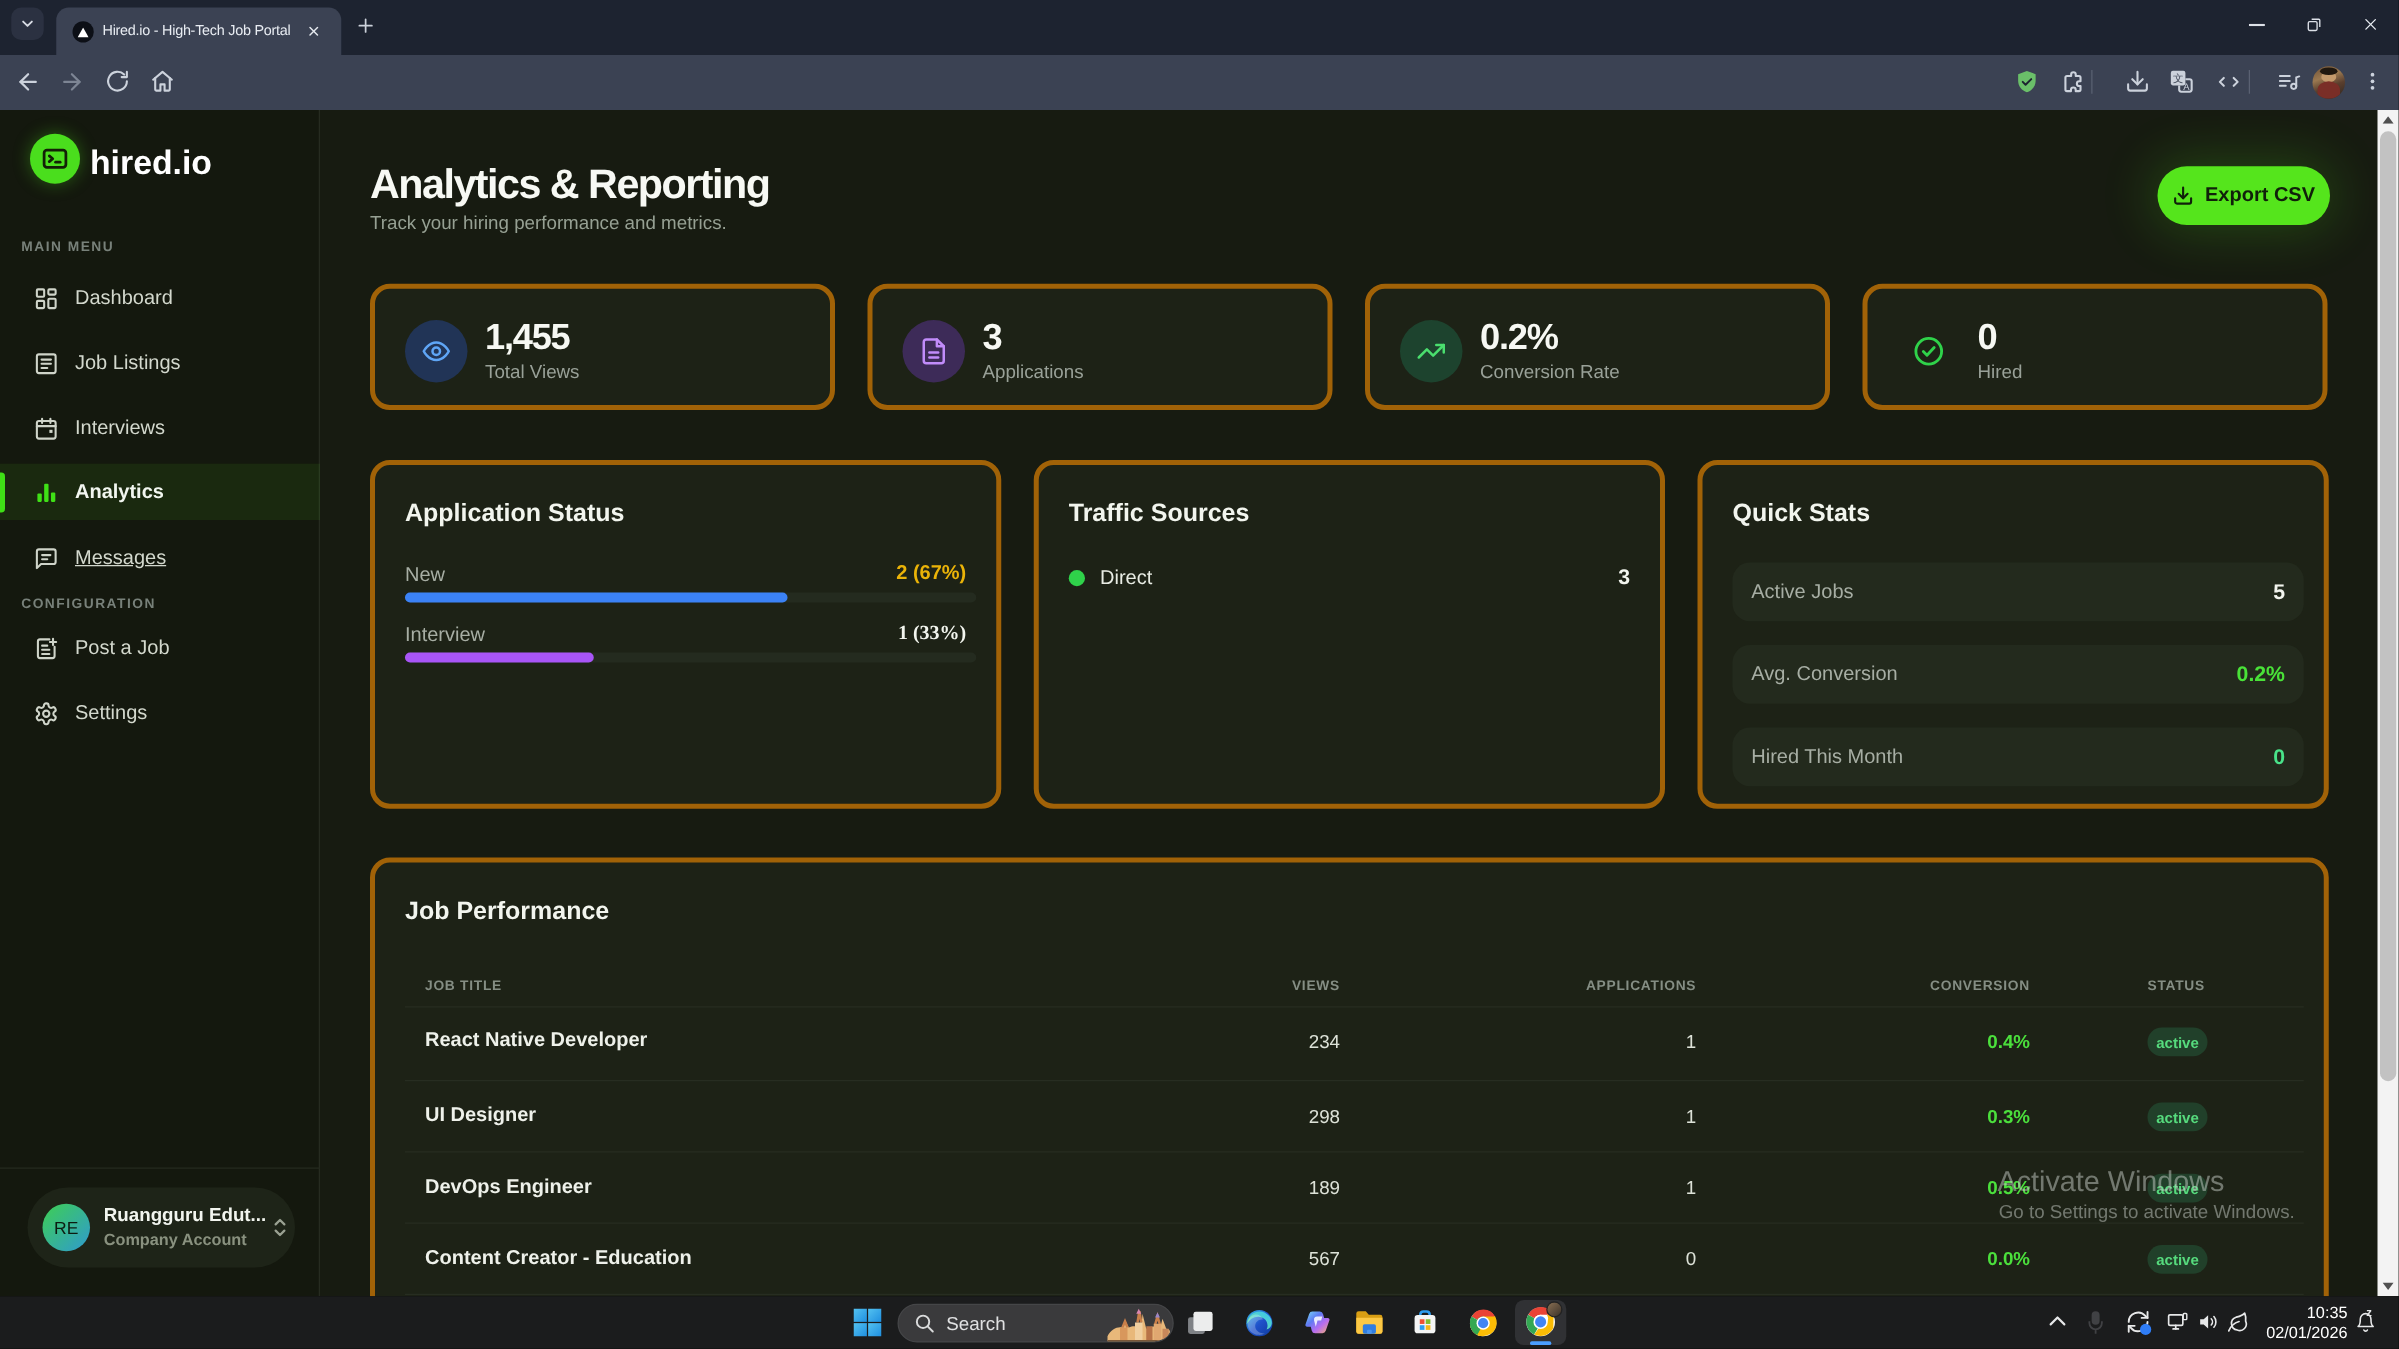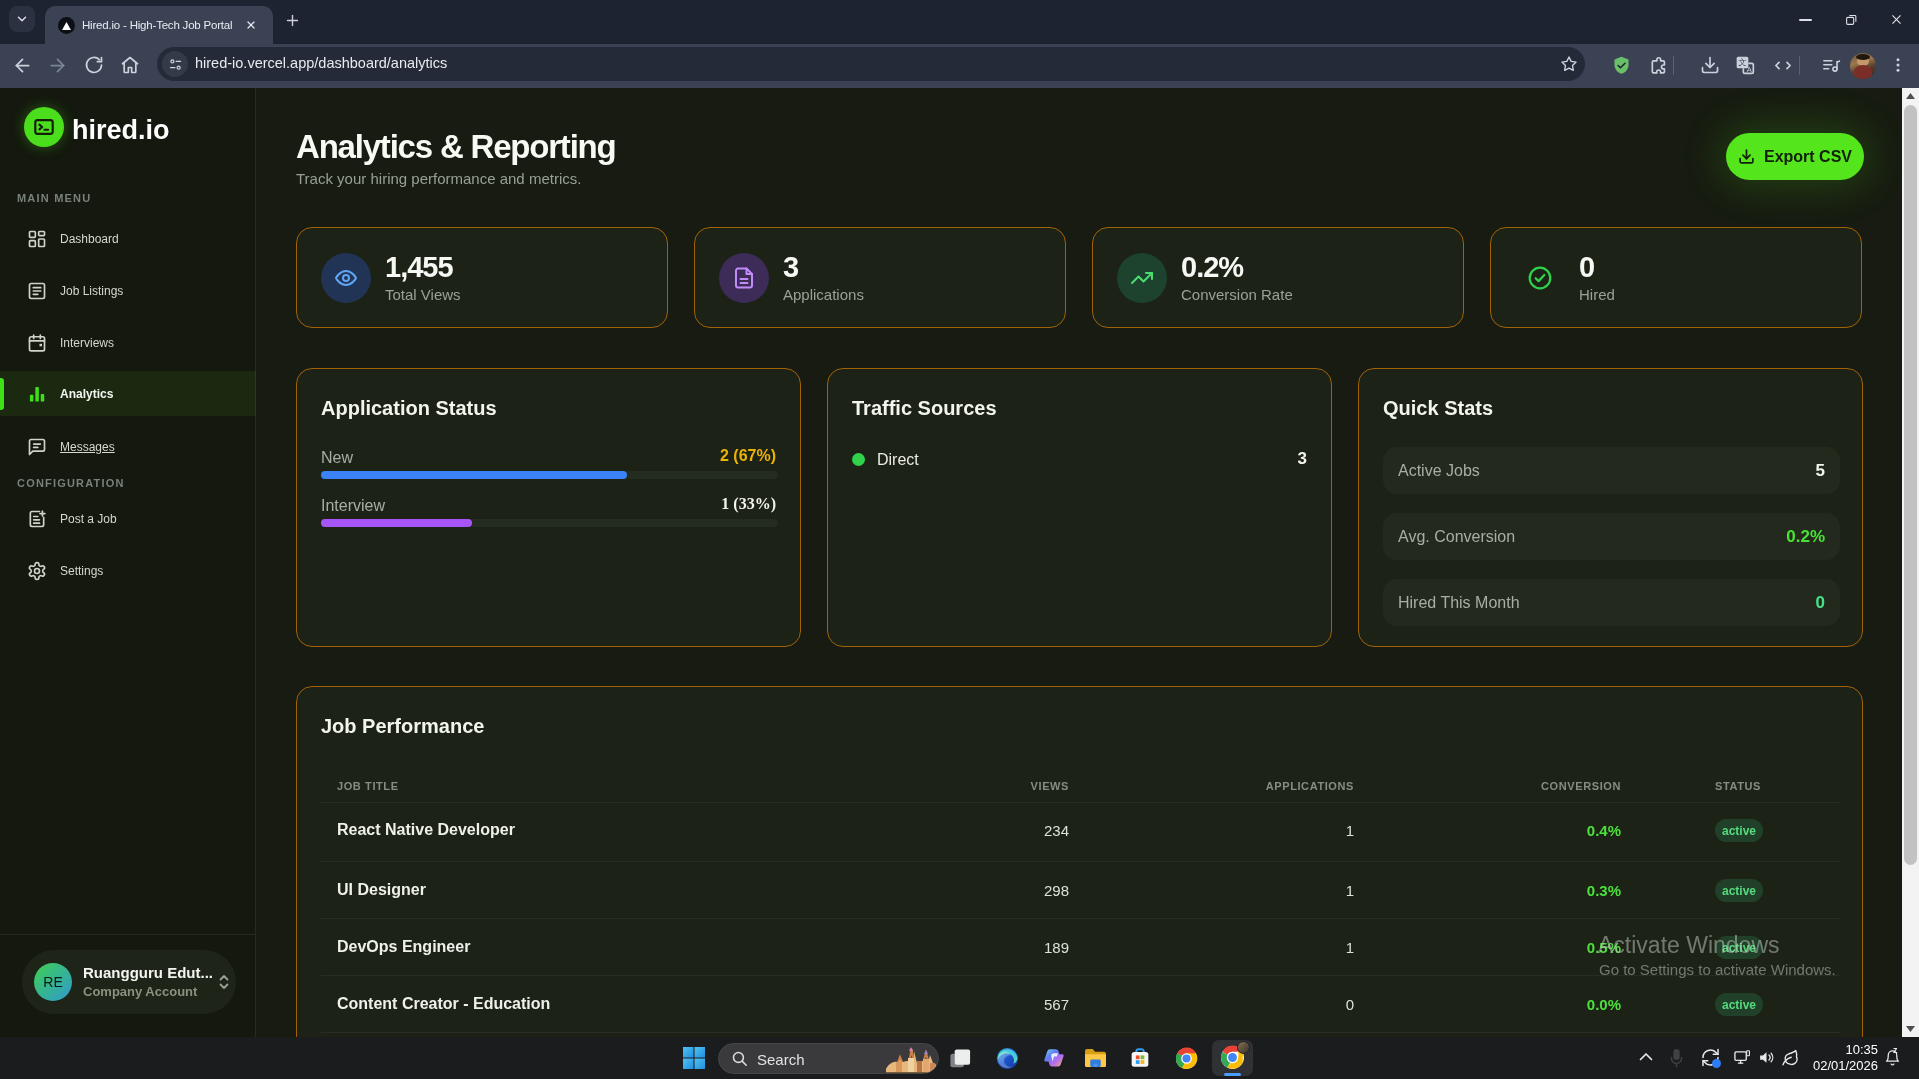--- a/index.html
+++ b/index.html
@@ -8,24 +8,24 @@
 #tabstrip { position:absolute; left:0; top:0; width:1919px; height:44px; background:#1d2330; }
 #toolbar { position:absolute; left:0; top:44px; width:1919px; height:44px; background:#3b4253; }
 #chevbtn { position:absolute; left:9px; top:6px; width:26px; height:26px; border-radius:8px; background:#2b3141; display:flex; align-items:center; justify-content:center; }
 #tab { position:absolute; left:45px; top:6px; width:228px; height:38px; background:#3b4253; border-radius:10px 10px 0 0; }
 #tabtitle { position:absolute; left:28px; top:13px; font-size:11.5px; letter-spacing:-0.2px; color:#e8ecf2; white-space:nowrap; }
 #omnibox { position:absolute; left:157px; top:3px; width:1428px; height:34px; border-radius:17px; background:#242a38; }
 
 #page { position:absolute; left:0; top:88px; width:1919px; height:949px; background:#171b11; overflow:hidden; }
 #sidebar { position:absolute; left:0; top:0; width:256px; height:949px; background:#14180e; border-right:1px solid #262b20; }
 #content { position:absolute; left:256px; top:0; width:1646px; height:949px; }
-.navitem { position:absolute; left:0; width:256px; height:52px; display:flex; align-items:center; color:#d3d8cd; font-size:12px; }
+.navitem { position:absolute; left:0; width:256px; height:52px; display:flex; align-items:center; color:#d3d8cd; font-size:16px; }
 .navitem svg { margin-left:27px; margin-right:13px; }
 .navlabel { position:absolute; left:17px; font-size:11px; font-weight:bold; letter-spacing:1.2px; color:#78817a; }
-.card { position:absolute; background:#1d2216; border:1px solid #a16207; border-radius:16px; }
+.card { position:absolute; background:#1d2216; border:4px solid #a16207; border-radius:16px; }
 .iconcirc { position:absolute; left:24px; top:25px; width:50px; height:50px; border-radius:50%; display:flex; align-items:center; justify-content:center; }
 .statnum { position:absolute; left:88px; top:23px; font-size:29px; font-weight:bold; letter-spacing:-1px; color:#f6f8f3; }
 .statlbl { position:absolute; left:88px; top:58px; font-size:15px; color:#99a198; }
 .ptitle { position:absolute; left:24px; top:28px; font-size:20px; font-weight:bold; color:#f2f5ee; }
 .qrow { position:absolute; left:24px; width:457px; height:47px; background:#232a1d; border-radius:14px; display:flex; align-items:center; justify-content:space-between; padding:0 15px; }
 .qlbl { font-size:16px; color:#a7aea4; }
 .jrow { position:absolute; left:24px; width:1519px; height:57px; border-bottom:1px solid #272d21; }
 .jt { position:absolute; left:16px; top:19px; font-size:16px; font-weight:bold; color:#eef1ea; }
 .jv { position:absolute; left:548px; top:20px; width:200px; text-align:right; font-size:15px; color:#dde2d8; }
 .ja { position:absolute; left:833px; top:20px; width:200px; text-align:right; font-size:15px; color:#dde2d8; }
@@ -83,34 +83,20 @@
       <polyline points="12 5 19 12 12 19"></polyline>
     </svg>
   <svg style="position:absolute;left:84px;top:11px;" width="20" height="20" viewBox="0 0 24 24" fill="none" stroke="#ccd2dc" stroke-width="2" stroke-linecap="round" stroke-linejoin="round">
       <path d="M21 12a9 9 0 1 1-2.6-6.4"></path>
       <polyline points="21 3 21 8 16 8" fill="none"></polyline>
     </svg>
   <svg style="position:absolute;left:120px;top:11px;" width="20" height="20" viewBox="0 0 24 24" fill="none" stroke="#ccd2dc" stroke-width="2" stroke-linecap="round" stroke-linejoin="round">
       <path d="M3 10.5 L12 3 l9 7.5"></path>
       <path d="M5 9 v11 a1 1 0 0 0 1 1 h4 v-6 h4 v6 h4 a1 1 0 0 0 1-1 V9"></path>
     </svg>
-  <div id="omnibox">
-    <div style="position:absolute;left:5px;top:4px;width:26px;height:26px;border-radius:50%;background:#333a48;display:flex;align-items:center;justify-content:center;">
-      <svg width="15" height="15" viewBox="0 0 24 24" fill="none" stroke="#cfd5de" stroke-width="2" stroke-linecap="round">
-          <circle cx="7" cy="7" r="2.4"></circle>
-          <line x1="13" y1="7" x2="20" y2="7"></line>
-          <circle cx="17" cy="17" r="2.4"></circle>
-          <line x1="4" y1="17" x2="11" y2="17"></line>
-        </svg>
-    </div>
-    <div style="position:absolute;left:38px;top:8px;font-size:14.5px;color:#e7eaee;">hired-io.vercel.app/dashboard/analytics</div>
-    <svg style="position:absolute;left:1403px;top:8px;" width="18" height="18" viewBox="0 0 24 24" fill="none" stroke="#cfd5de" stroke-width="1.8" stroke-linejoin="round">
-        <path d="M12 2.6 l2.9 5.9 6.5 .9 -4.7 4.6 1.1 6.5 -5.8-3 -5.8 3 1.1-6.5 -4.7-4.6 6.5-.9 z"></path>
-      </svg>
-  </div>
   <svg style="position:absolute;left:1611px;top:11px;" width="21" height="21" viewBox="0 0 24 24">
       <path d="M12 2 L20 5 v6 c0 5-3.5 9.2-8 10.4 C7.5 20.2 4 16 4 11 V5 Z" fill="#6abf69"></path>
       <path d="M8.2 12 l2.6 2.6 L16 9.5" fill="none" stroke="#1d2330" stroke-width="1.8" stroke-linecap="round" stroke-linejoin="round"></path>
     </svg>
   <svg style="position:absolute;left:1649px;top:11px;" width="20" height="20" viewBox="0 0 24 24" fill="none" stroke="#ccd2dc" stroke-width="2" stroke-linejoin="round">
       <path d="M9.5 7 V5.5 a2.2 2.2 0 0 1 4.4 0 V7 H17 a1.5 1.5 0 0 1 1.5 1.5 V12 h-1.2 a2.3 2.3 0 0 0 0 4.6 H18.5 V20 a1.5 1.5 0 0 1-1.5 1.5 H13.9 v-1.2 a2.3 2.3 0 0 0-4.6 0 V21.5 H5.5 A1.5 1.5 0 0 1 4 20 V8.5 A1.5 1.5 0 0 1 5.5 7 Z"></path>
     </svg>
   <div style="position:absolute;left:1673px;top:12px;width:1px;height:19px;background:#5a6172;"></div>
   <svg style="position:absolute;left:1700px;top:11px;" width="20" height="20" viewBox="0 0 24 24" fill="none" stroke="#ccd2dc" stroke-width="2" stroke-linecap="round" stroke-linejoin="round">
       <path d="M21 15v4a2 2 0 0 1-2 2H5a2 2 0 0 1-2-2v-4"></path>

